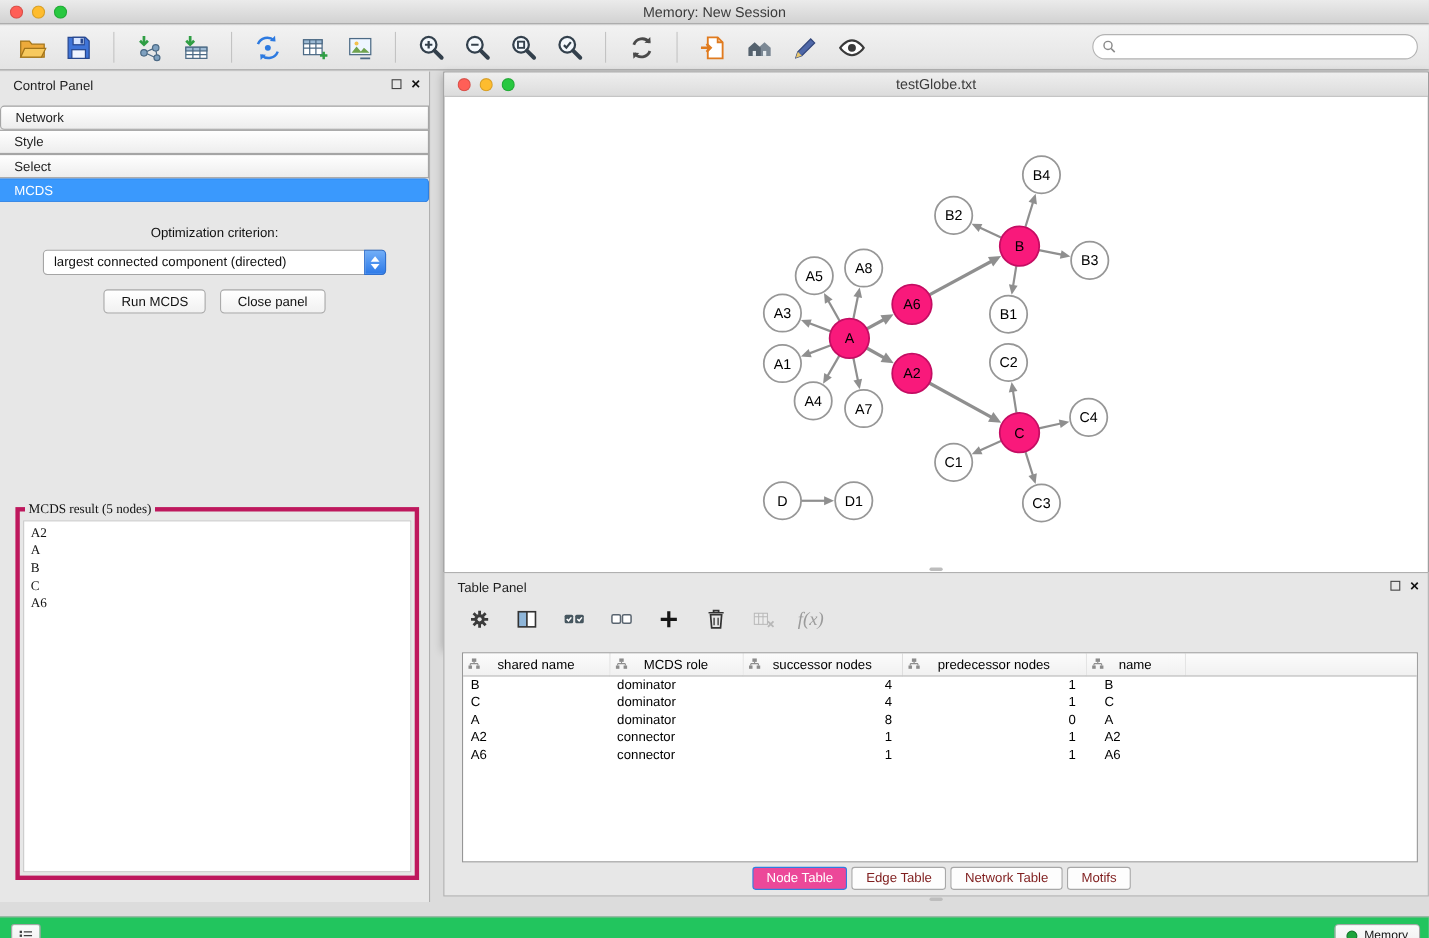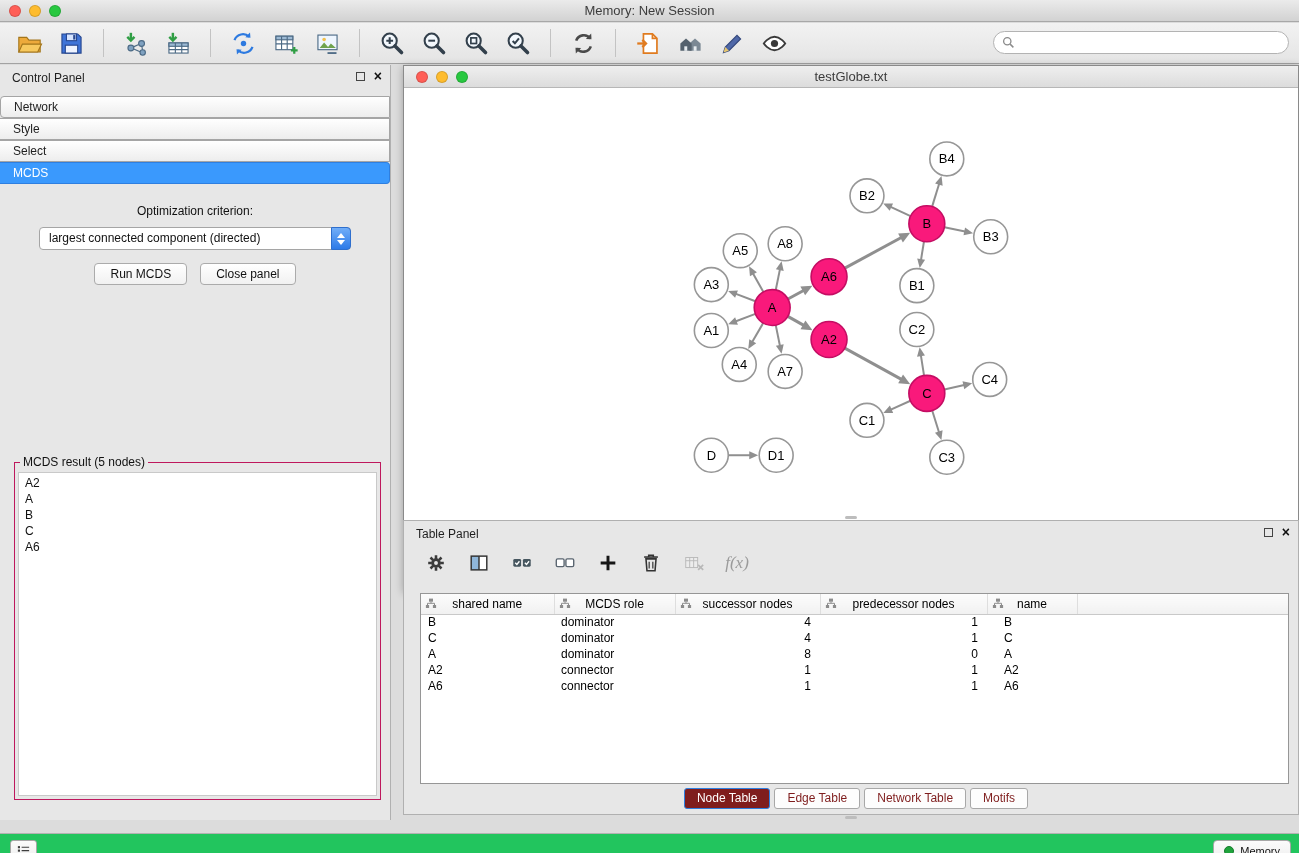--- a/index.html
+++ b/index.html
@@ -54,21 +54,21 @@
   .arr-up { width:0; height:0; border-left:4px solid transparent; border-right:4px solid transparent;
     border-bottom:5px solid #fff; }
   .arr-dn { width:0; height:0; border-left:4px solid transparent; border-right:4px solid transparent;
     border-top:5px solid #fff; }
 
   .cp-buttons { display:flex; justify-content:center; gap:13px; margin-top:13px; }
   .mac-btn { height:22px; padding:0 15px; font-size:12px; color:#111;
     border:1px solid #ababab; border-radius:4px; background:linear-gradient(#ffffff,#f1f1f1); cursor:default; }
 
   .result-box { position:absolute; left:14px; right:9px; top:390px; bottom:20px;
-    border:1px solid #be185d; padding:3px; background:transparent; }
+    border:4px solid #be185d; padding:3px; background:transparent;font-family:Liberation Serif, serif; }
   .result-box legend { font-size:12px; color:#111; padding:0 3px; margin-left:2px; }
   .result-list { width:100%; height:100%; background:#fff; border:1px solid #c9c9c9;
     font-size:12px; line-height:16px; padding:2px 6px; color:#111; overflow:hidden; }
 
   
   .network-window { position:absolute; left:403px; top:65px; right:0; height:526px;
     background:#fff; border:1px solid #8a8a8a; box-shadow:0 2px 8px rgba(0,0,0,.28); }
   .net-titlebar { height:22px; background:linear-gradient(#efefef,#dcdcdc); border-bottom:1px solid #b7b7b7; position:relative; }
   .net-canvas { position:absolute; top:23px; left:1px; right:1px; bottom:1px; background:#fff; }
   .net-canvas svg { width:100%; height:100%; display:block; }
@@ -96,21 +96,21 @@
   th:nth-child(4){width:167px;} th:nth-child(5){width:90px;} th:nth-child(6){width:auto; border-right:none;}
   .th-ic { position:absolute; left:4px; top:4px; width:12px; height:12px; }
   .th-ic svg { width:100%; height:100%; }
   tbody td { height:16px; padding:0 7px; white-space:nowrap; overflow:hidden; }
   tbody td.num { text-align:right; padding-right:9px; }
   tbody td.name-col { padding-left:17px; }
 
   .tp-tabs { position:absolute; bottom:5px; left:0; right:0; display:flex; justify-content:center; }
   .tp-tab { height:21px; line-height:19px; padding:0 12px; margin:0 2px; font-size:12px; color:#7f1d1d;
     background:#fdfdfd; border:1px solid #a8a8a8; border-radius:3px; cursor:default; }
-  .tp-tab.selected { background:#7f1d1d; color:#fff; border-color:#2e7fe0;margin-left:12px; }
+  .tp-tab.selected { background:#ec4899; color:#fff; border-color:#2e7fe0;margin-left:12px; }
 
   
   .statusbar { position:absolute; left:0; right:0; bottom:0; height:20px;
     background:#22c55e; border-top:1px solid #b2b2b2; }
   .status-list-btn { position:absolute; left:10px; top:6px; width:27px; height:21px;
     border:1px solid #a7a7a7; border-radius:3px; background:linear-gradient(#fbfbfb,#efefef);
     display:flex; align-items:center; justify-content:center; cursor:default; }
   .status-list-btn svg { width:15px; height:15px; }
   .memory-btn { position:absolute; right:8px; top:6px; height:21px;
     border:1px solid #a7a7a7; border-radius:4px; background:linear-gradient(#fbfbfb,#efefef);

